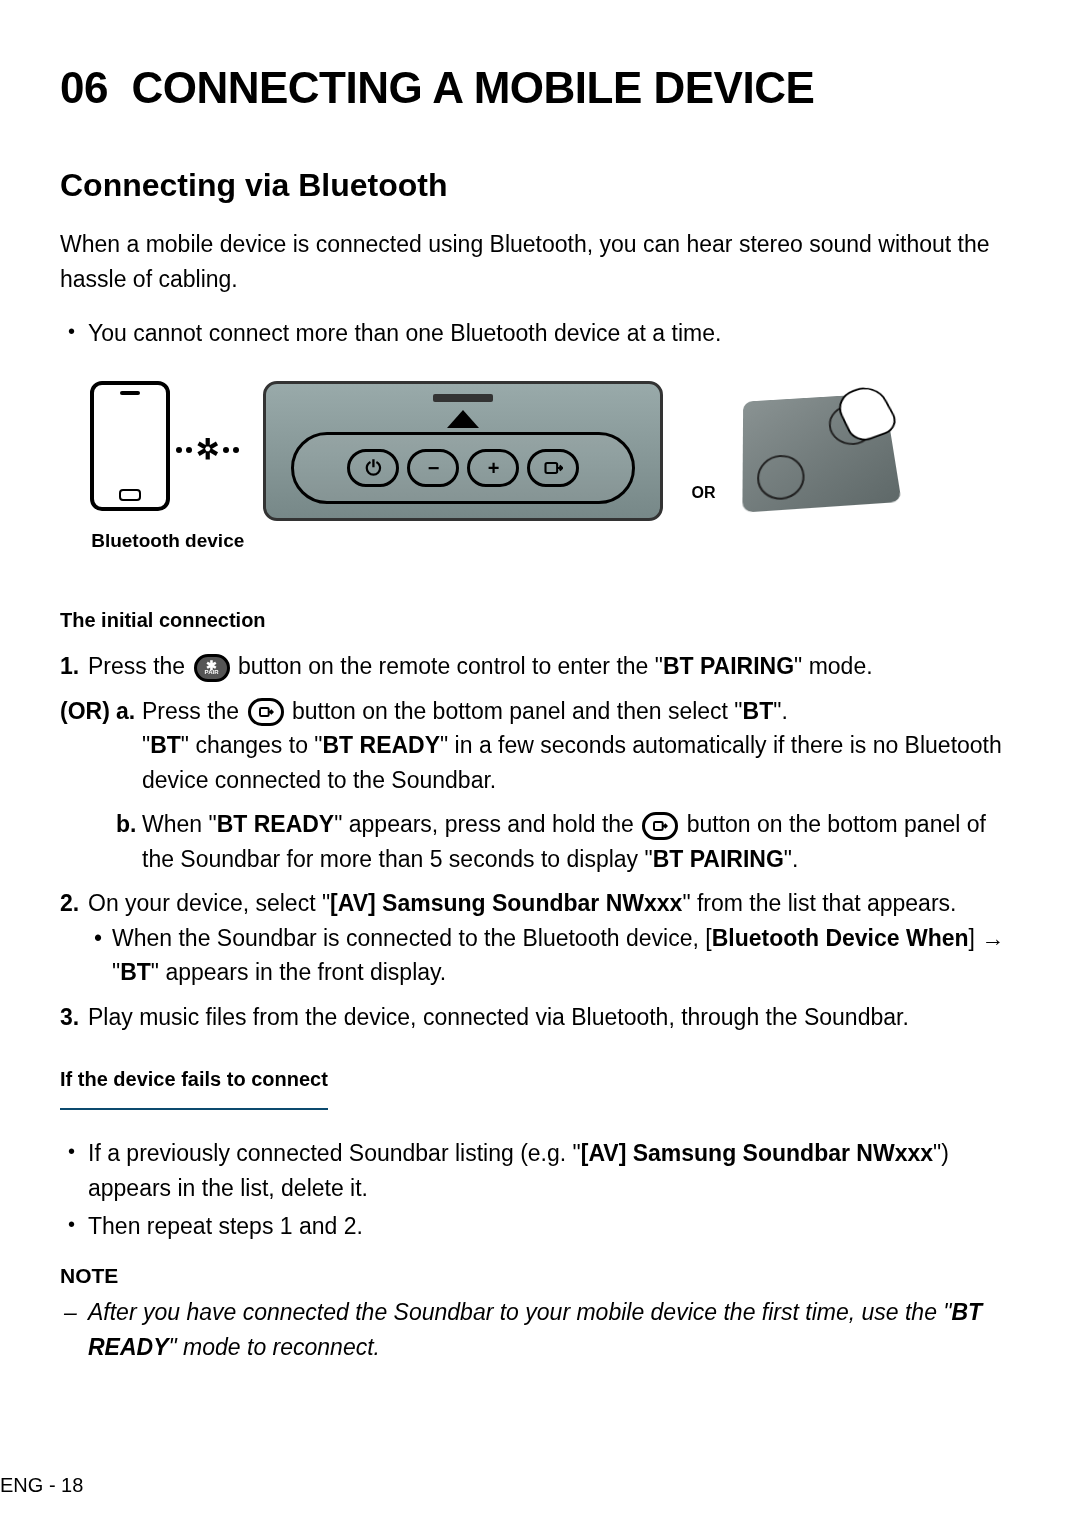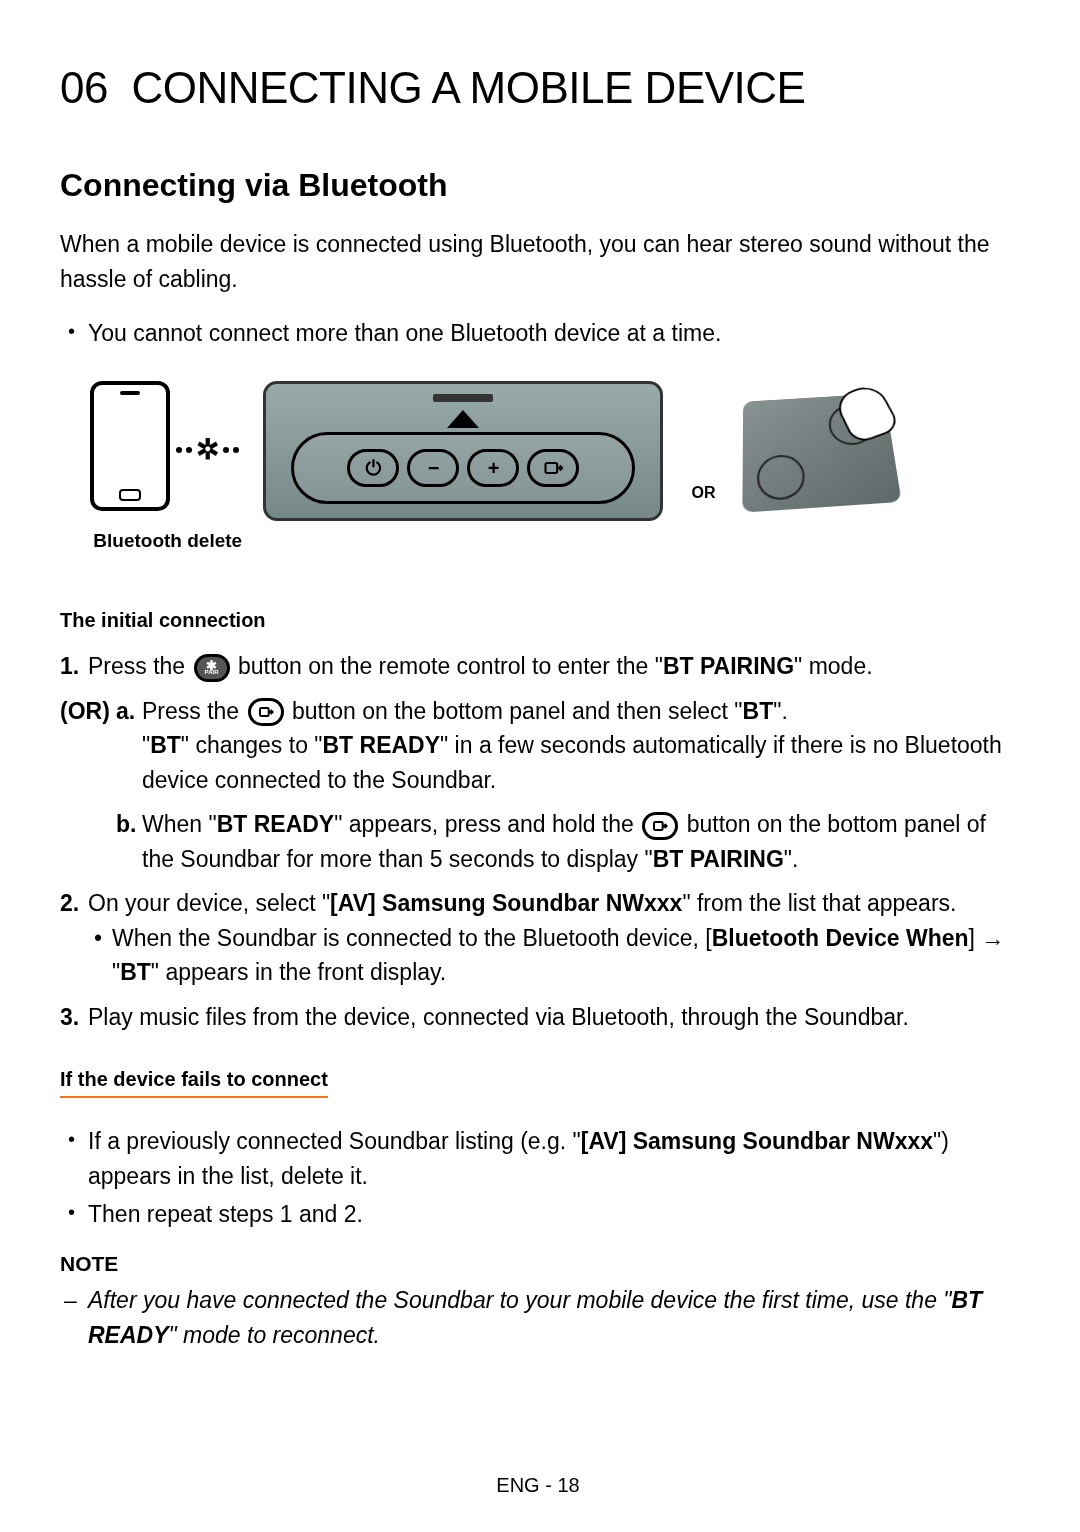--- a/index.html
+++ b/index.html
@@ -9,21 +9,21 @@
     height: 1532px;
     background: #fff;
     color: #000;
     padding: 55px 60px 40px 60px;
     position: relative;
     font-size: 23px;
     line-height: 1.5;
   }
   h1 {
     font-size: 44px;
-    font-weight: 400;
+    font-weight: 700;
     letter-spacing: -0.5px;
     margin-bottom: 40px;
   }
   h2 {
     font-size: 32px;
     font-weight: 700;
     margin-bottom: 18px;
   }
   p { margin-bottom: 20px; }
   .bullet-list { list-style: none; padding-left: 28px; }
@@ -106,21 +106,21 @@
   }
   .touch-panel .dot1 { top: 12px; right: 16px; }
   .touch-panel .dot2 { bottom: 10px; left: 14px; }
   .touch-panel .finger {
     position: absolute; top: -8px; right: -4px;
     width: 52px; height: 60px; background: #fff;
     border: 2px solid #000; border-radius: 24px 24px 18px 18px;
     transform: rotate(-18deg);
   }
   h3 { font-size: 20px; font-weight: 700; margin: 20px 0 14px; }
-  h3.underline { border-bottom: 2px solid #f97316; display: inline-block; padding-bottom: 2px; }
+  h3.underline { border-bottom: 2px solid #0c4a6e; display: inline-block; padding-bottom: 14px; }
   ol { list-style: none; padding-left: 28px; }
   ol > li { position: relative; margin-bottom: 10px; }
   ol > li .num { position: absolute; left: -28px; font-weight: 700; }
   .or-label { font-weight: 800; position: absolute; left: -28px; top: 0; }
   .sub-ol { list-style: none; padding-left: 54px; position: relative; }
   .sub-ol > li { position: relative; margin-bottom: 10px; }
   .sub-ol > li .sub-num { position: absolute; left: -26px; font-weight: 700; }
   .inline-btn {
     display: inline-flex; align-items: center; justify-content: center;
     width: 36px; height: 28px; border: 3px solid #000; border-radius: 14px;
@@ -128,21 +128,21 @@
     vertical-align: middle; margin: 0 2px;
   }
   .inline-btn.light { background: #fff; color: #000; }
   .inline-btn svg { width: 16px; height: 16px; }
   .note-label { font-weight: 800; margin: 16px 0 4px; font-size: 21px; }
   .dash-list { list-style: none; padding-left: 28px; }
   .dash-list li { position: relative; margin-bottom: 22px; font-style: italic; }
   .dash-list li::before { content: "–"; position: absolute; left: -24px; }
   .page-num {
     position: absolute; bottom: 32px; left: 0; right: 4px;
-    text-align: center; font-size: 20px;
+    font-size: 20px;
   }
   b { font-weight: 700; }
   .nested-bullet { list-style: none; padding-left: 24px; }
   .nested-bullet li { position: relative; margin-bottom: 6px; }
   .nested-bullet li::before { content: "•"; position: absolute; left: -18px; }
 </style>
 </head>
 <body>
 
 
@@ -163,21 +163,21 @@
     <div style="display:flex;align-items:center;">
       <div class="phone"></div>
       <span class="bt-link">
         <span class="dot"></span>
           <span class="dot"></span>
         <span class="bt">✲</span>
         <span class="dot"></span>
           <span class="dot"></span>
       </span>
     </div>
-    <div class="device-caption">Bluetooth delete</div>
+    <div class="device-caption">Bluetooth device</div>
   </div>
 
   <div class="soundbar-col">
     <div class="soundbar">
       <div class="top-notch"></div>
       <div class="triangle"></div>
       <div class="soundbar-inner">
         <span class="sb-btn">⏻</span>
         <span class="sb-btn">−</span>
         <span class="sb-btn">+</span>

